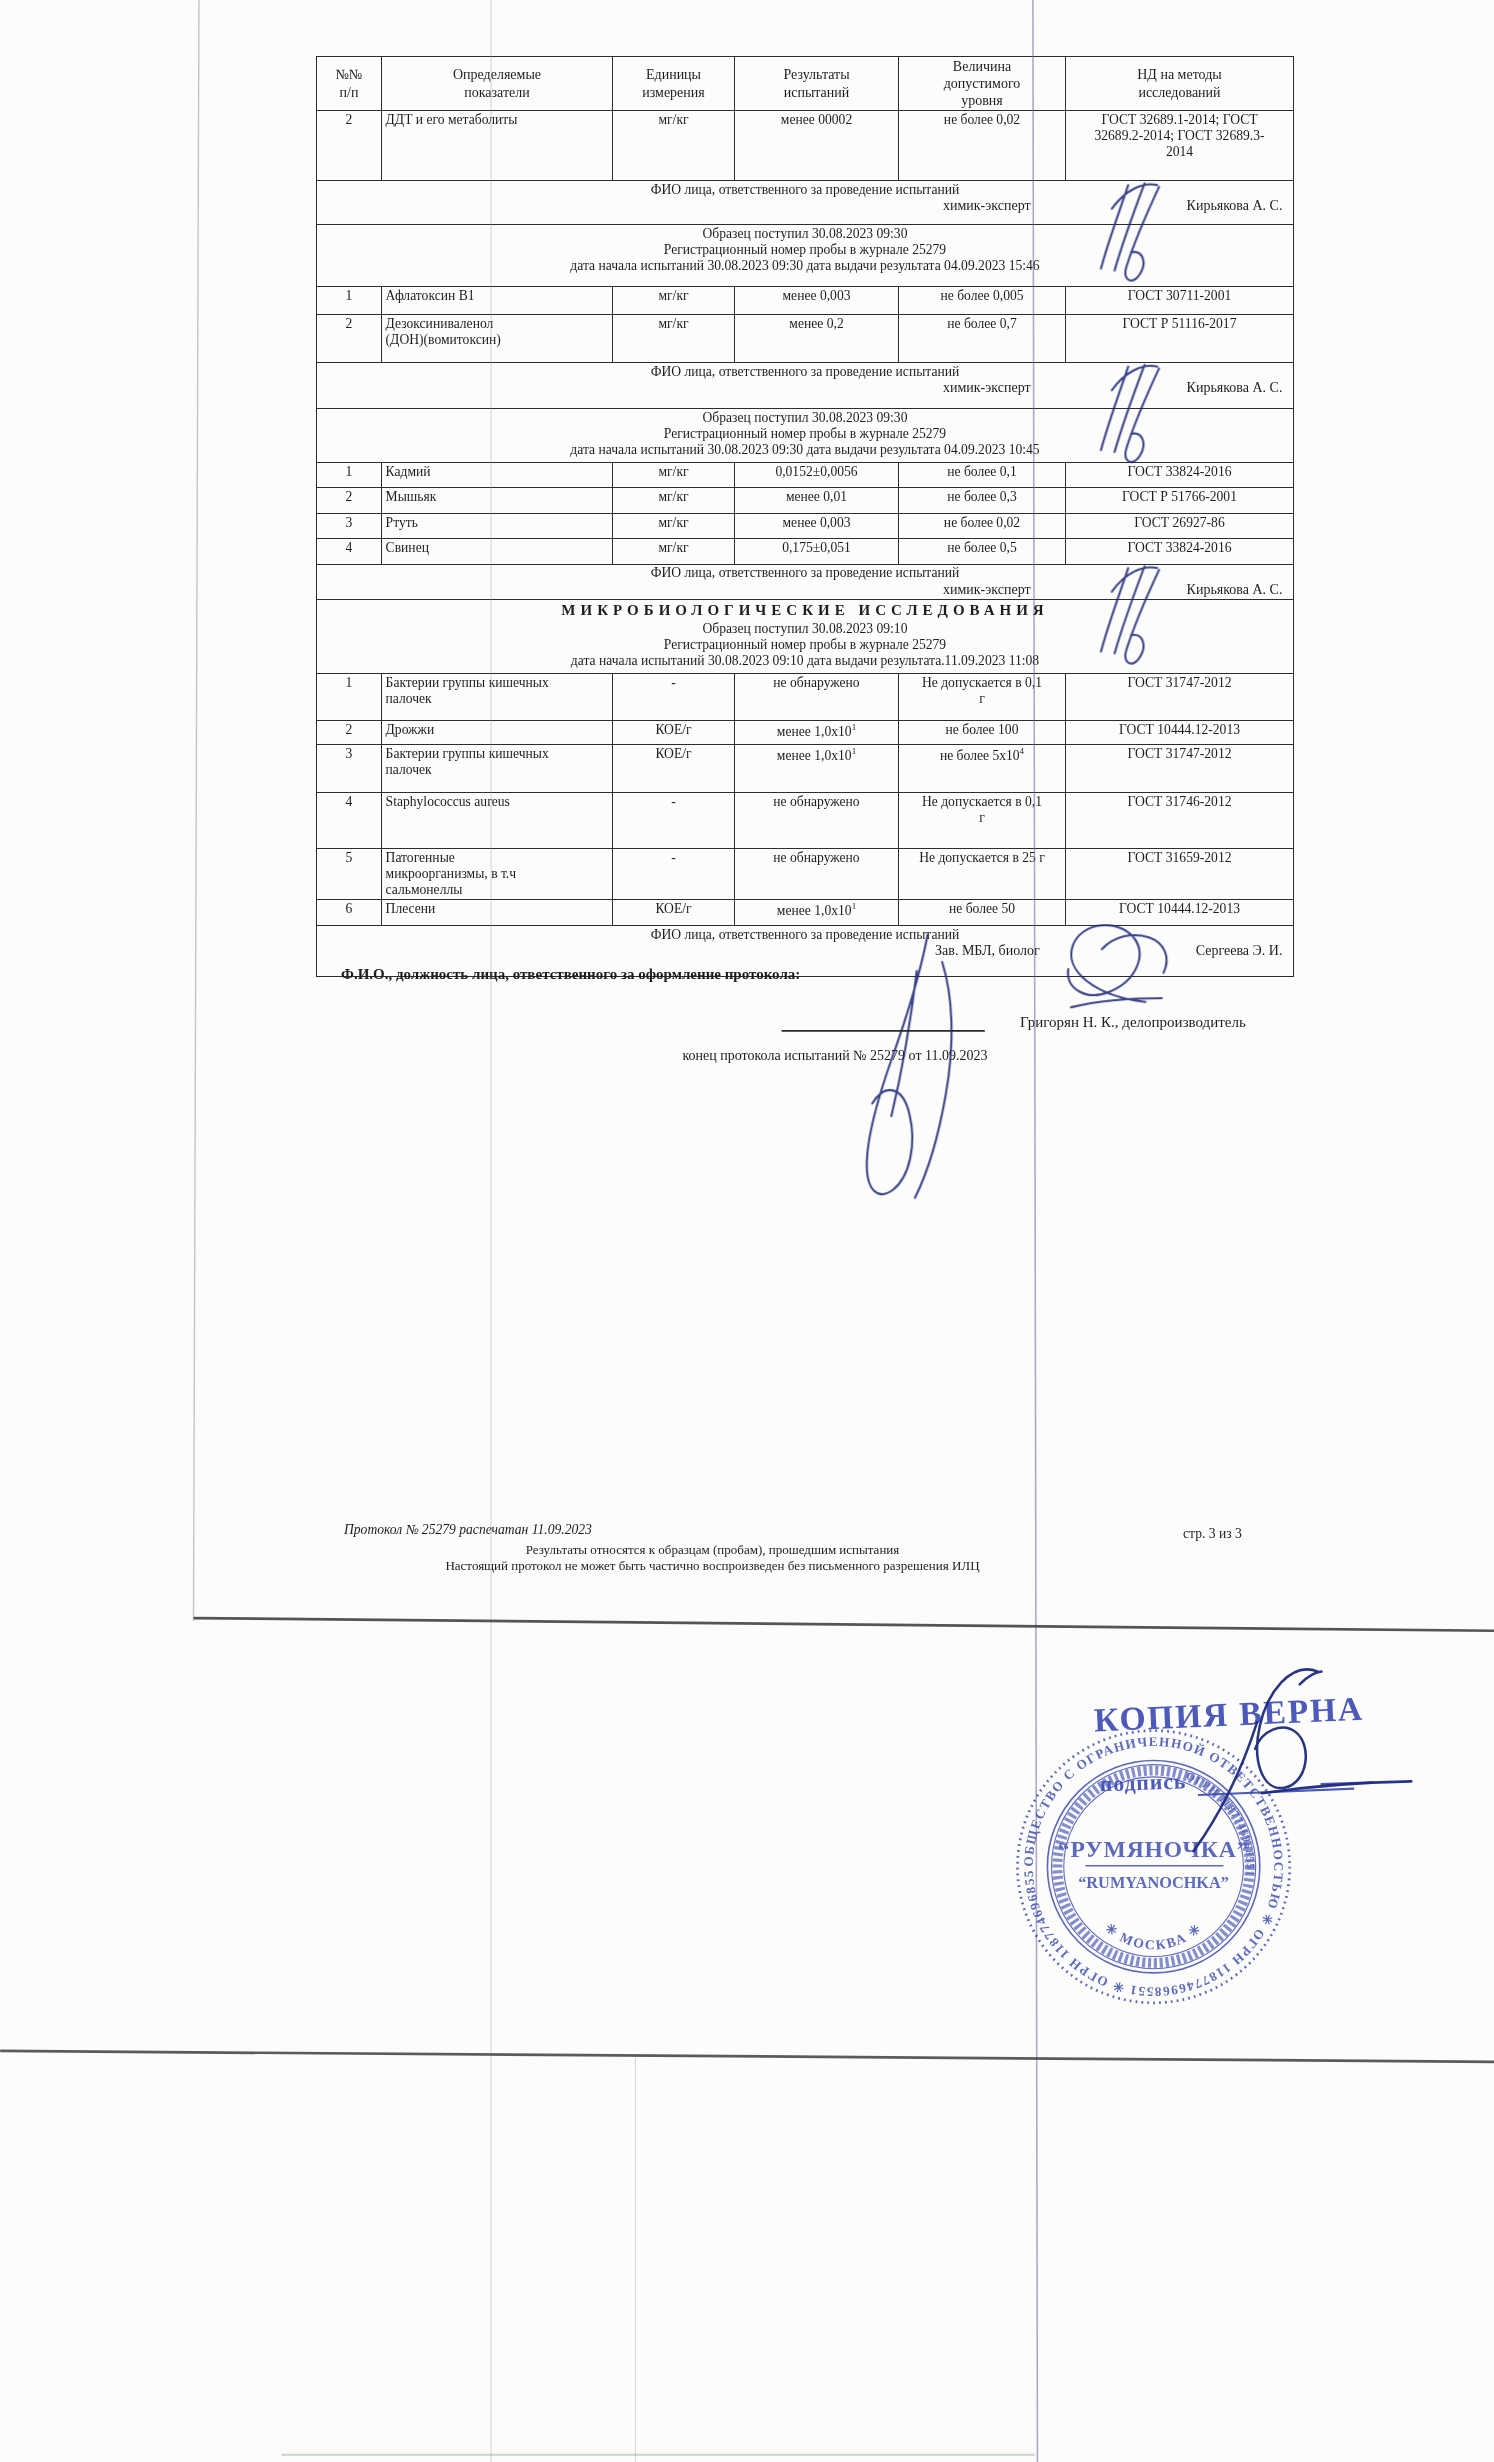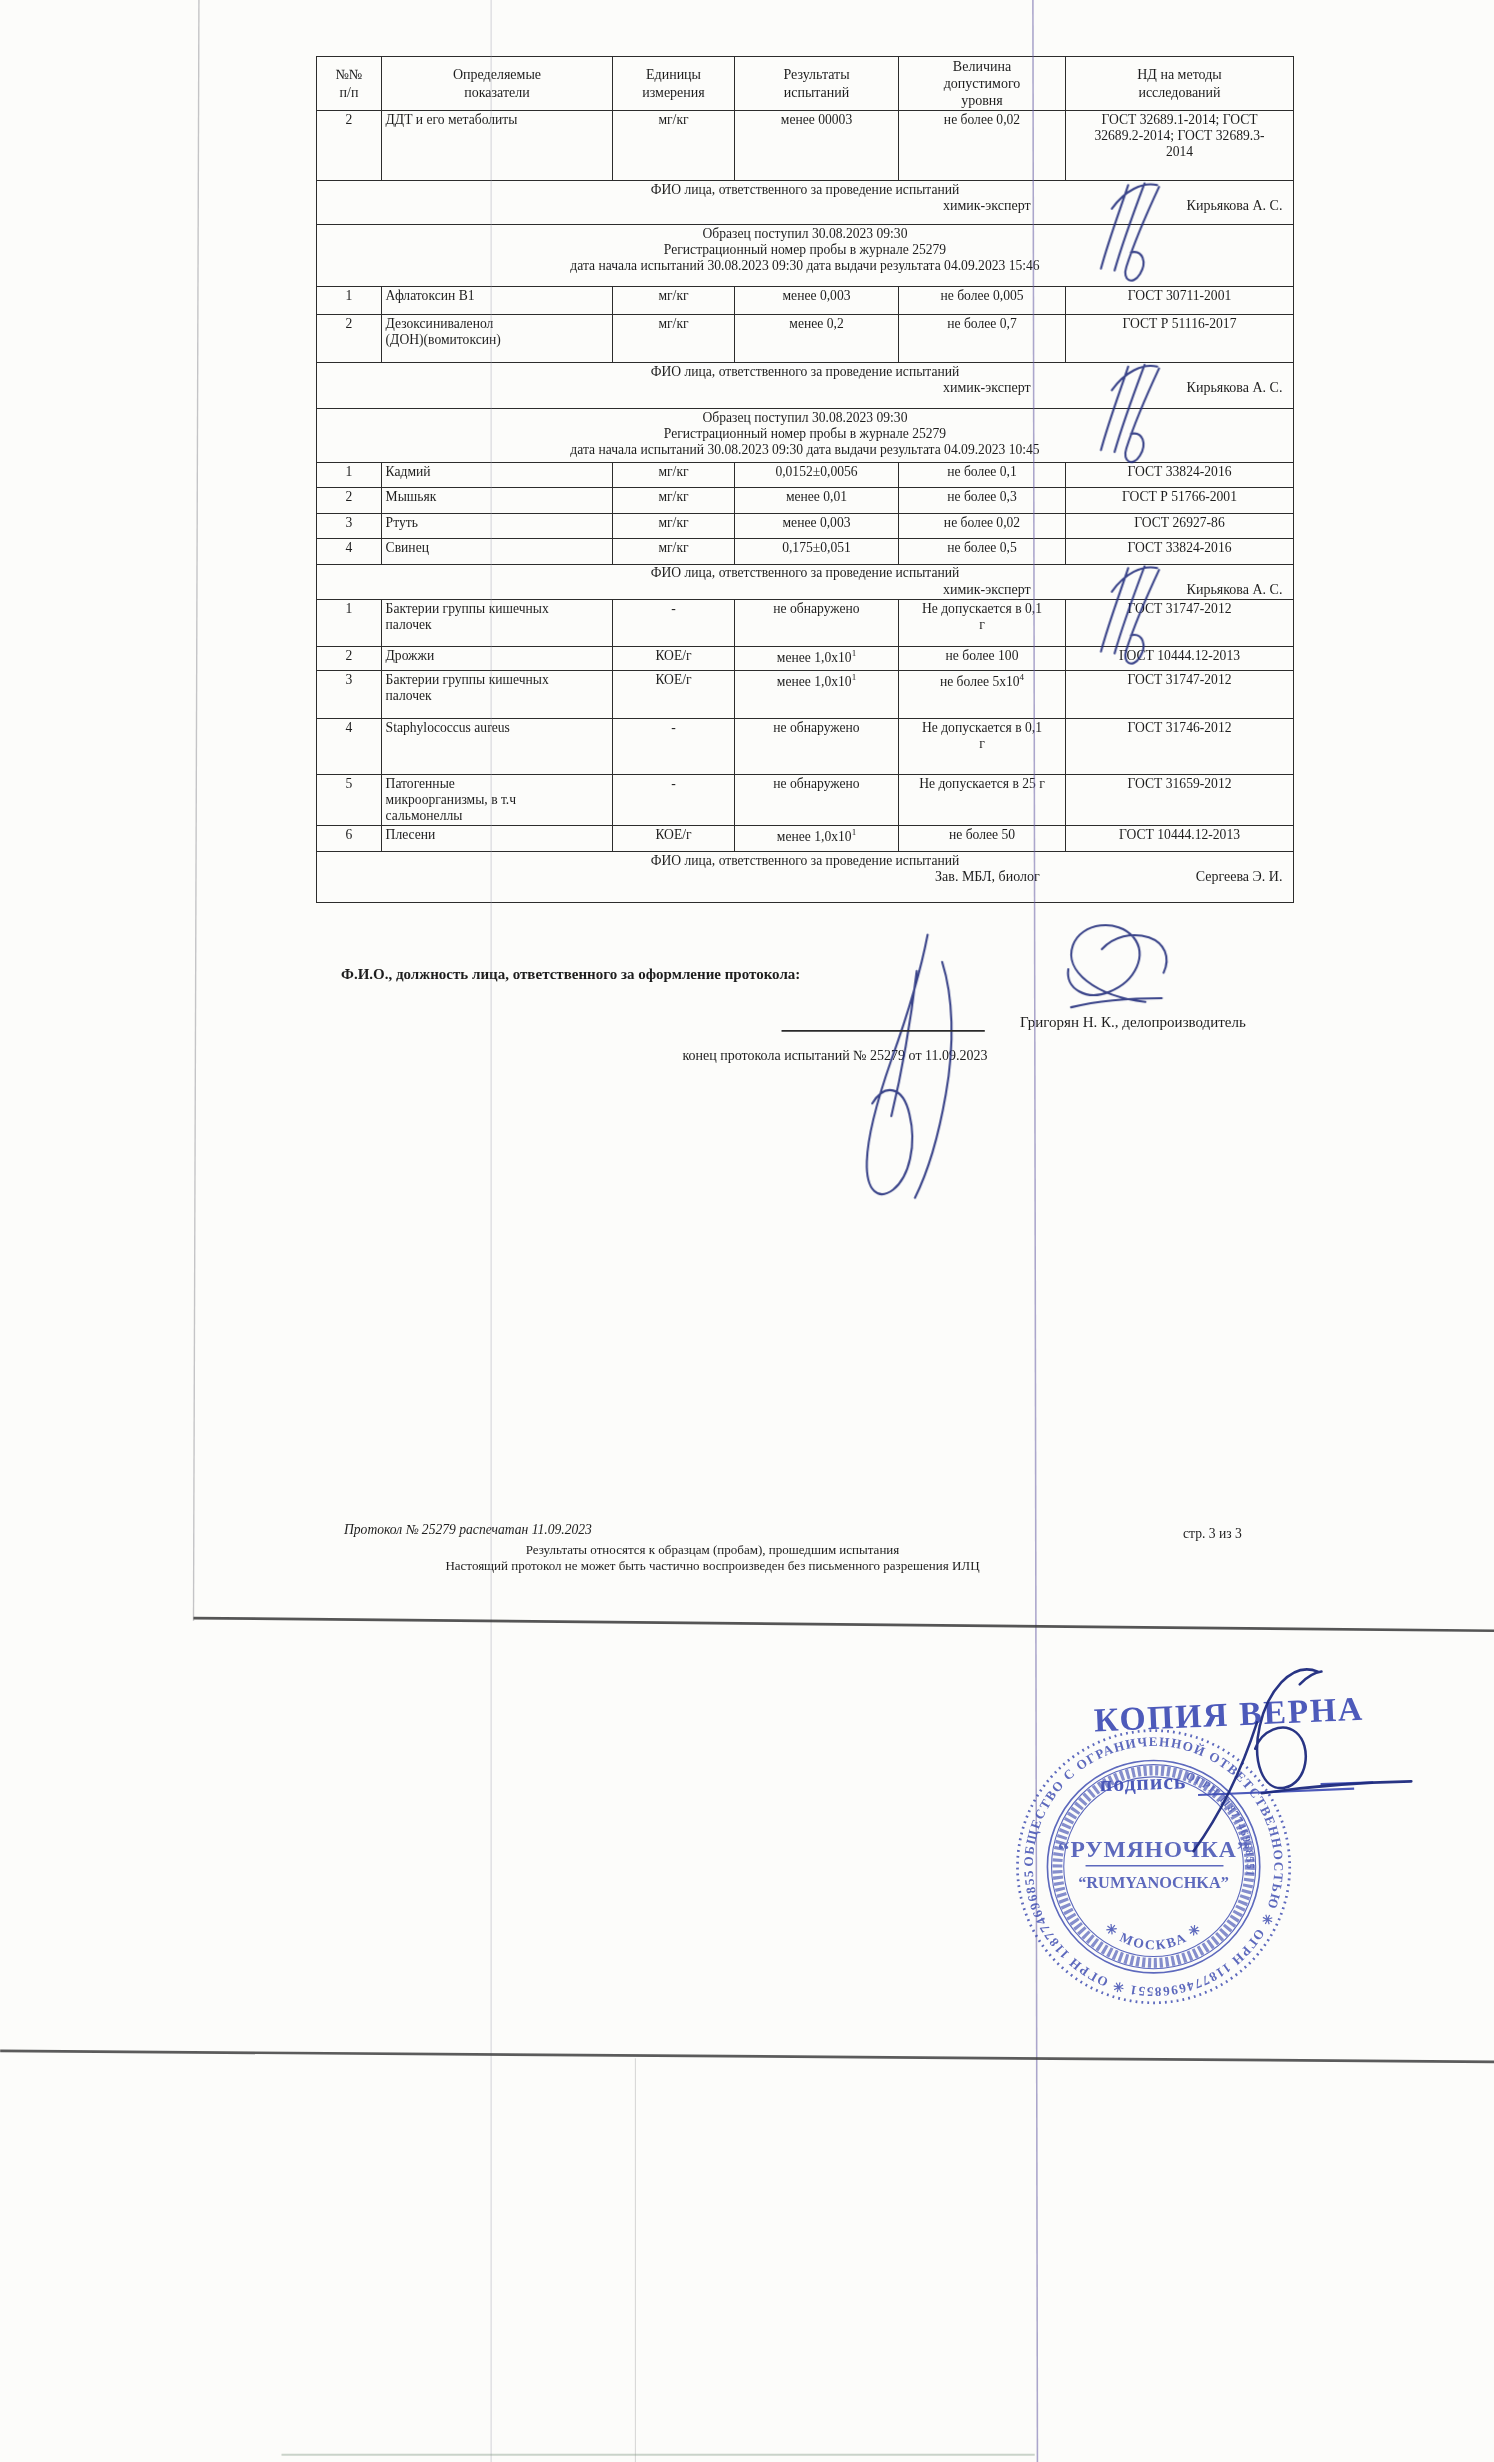--- a/index.html
+++ b/index.html
@@ -61,21 +61,21 @@
 допустимого
 уровня</td>
       <td class="pre">НД на методы
 исследований</td>
     </tr>
 
     <tr style="height:70px">
       <td class="c-num">2</td>
       <td><span class="pre">ДДТ и его метаболиты</span></td>
       <td class="c-unit">мг/кг</td>
-      <td class="c-res">менее 00003</td>
+      <td class="c-res">менее 00002</td>
       <td class="c-lim">не более 0,02</td>
       <td class="c-met"><span class="pre">ГОСТ 32689.1-2014; ГОСТ
 32689.2-2014; ГОСТ 32689.3-
 2014</span></td>
     </tr>
 
     <tr style="height:44px">
       <td colspan="6" class="blk">
         <div class="fio-l1">ФИО лица, ответственного за проведение испытаний</div>
         <div class="fio-l2">
@@ -165,20 +165,28 @@
     <tr style="height:31px">
       <td colspan="6" class="blk">
         <div class="fio-l1">ФИО лица, ответственного за проведение испытаний</div>
         <div class="fio-l2">
           <span class="fio-role">химик-эксперт</span>
           <span class="fio-name">Кирьякова А. С.</span>
         </div>
       </td>
     </tr>
 
+    <tr style="height:74px">
+      <td colspan="6" class="blk">
+        <div class="micro-title">МИКРОБИОЛОГИЧЕСКИЕ ИССЛЕДОВАНИЯ</div>
+        <div>Образец поступил 30.08.2023 09:10</div>
+        <div>Регистрационный номер пробы в журнале 25279</div>
+        <div>дата начала испытаний 30.08.2023 09:10 дата выдачи результата.11.09.2023 11:08</div>
+      </td>
+    </tr>
 
     <tr style="height:47px">
       <td class="c-num">1</td>
       <td><span class="pre">Бактерии группы кишечных
 палочек</span></td>
       <td class="c-unit">-</td>
       <td class="c-res">не обнаружено</td>
       <td class="c-lim"><span class="pre">Не допускается в 0,1
 г</span></td>
       <td class="c-met">ГОСТ 31747-2012</td>

